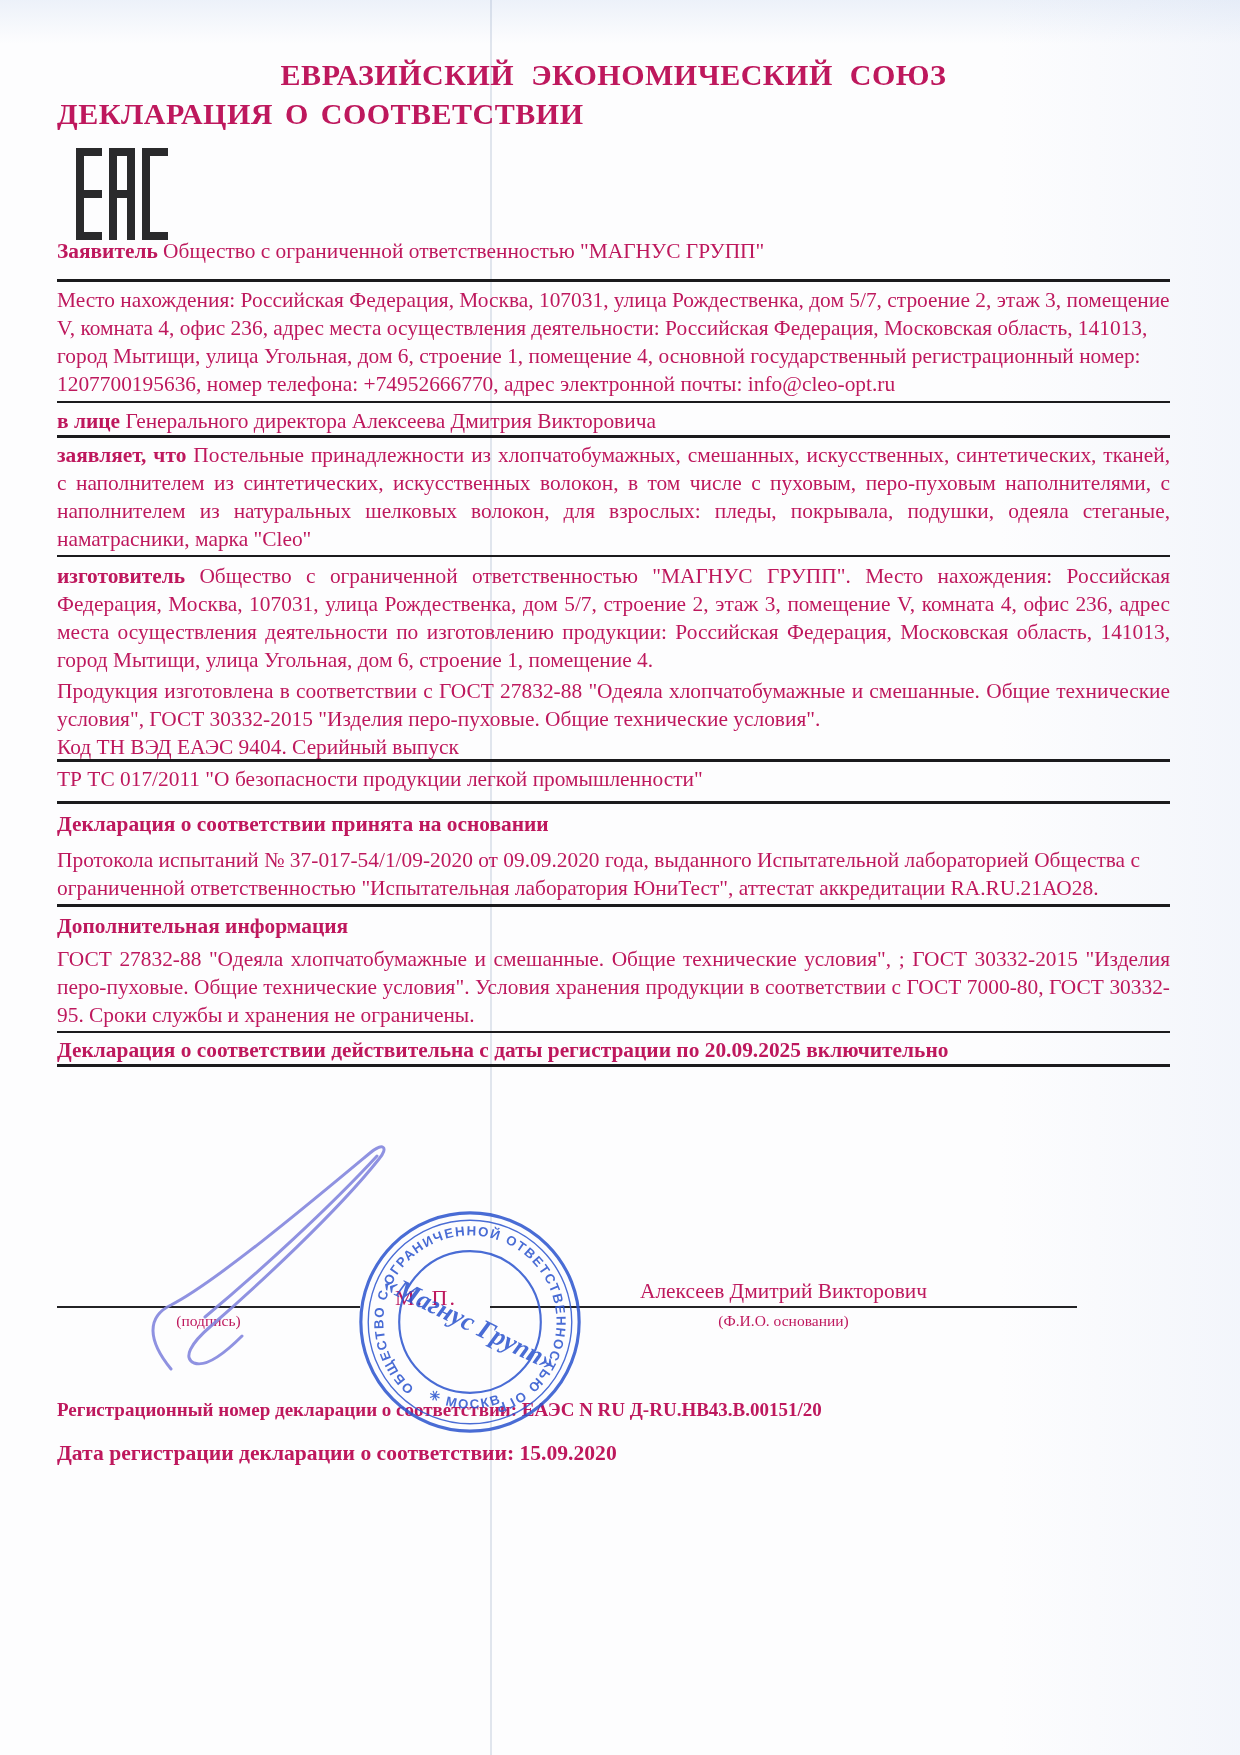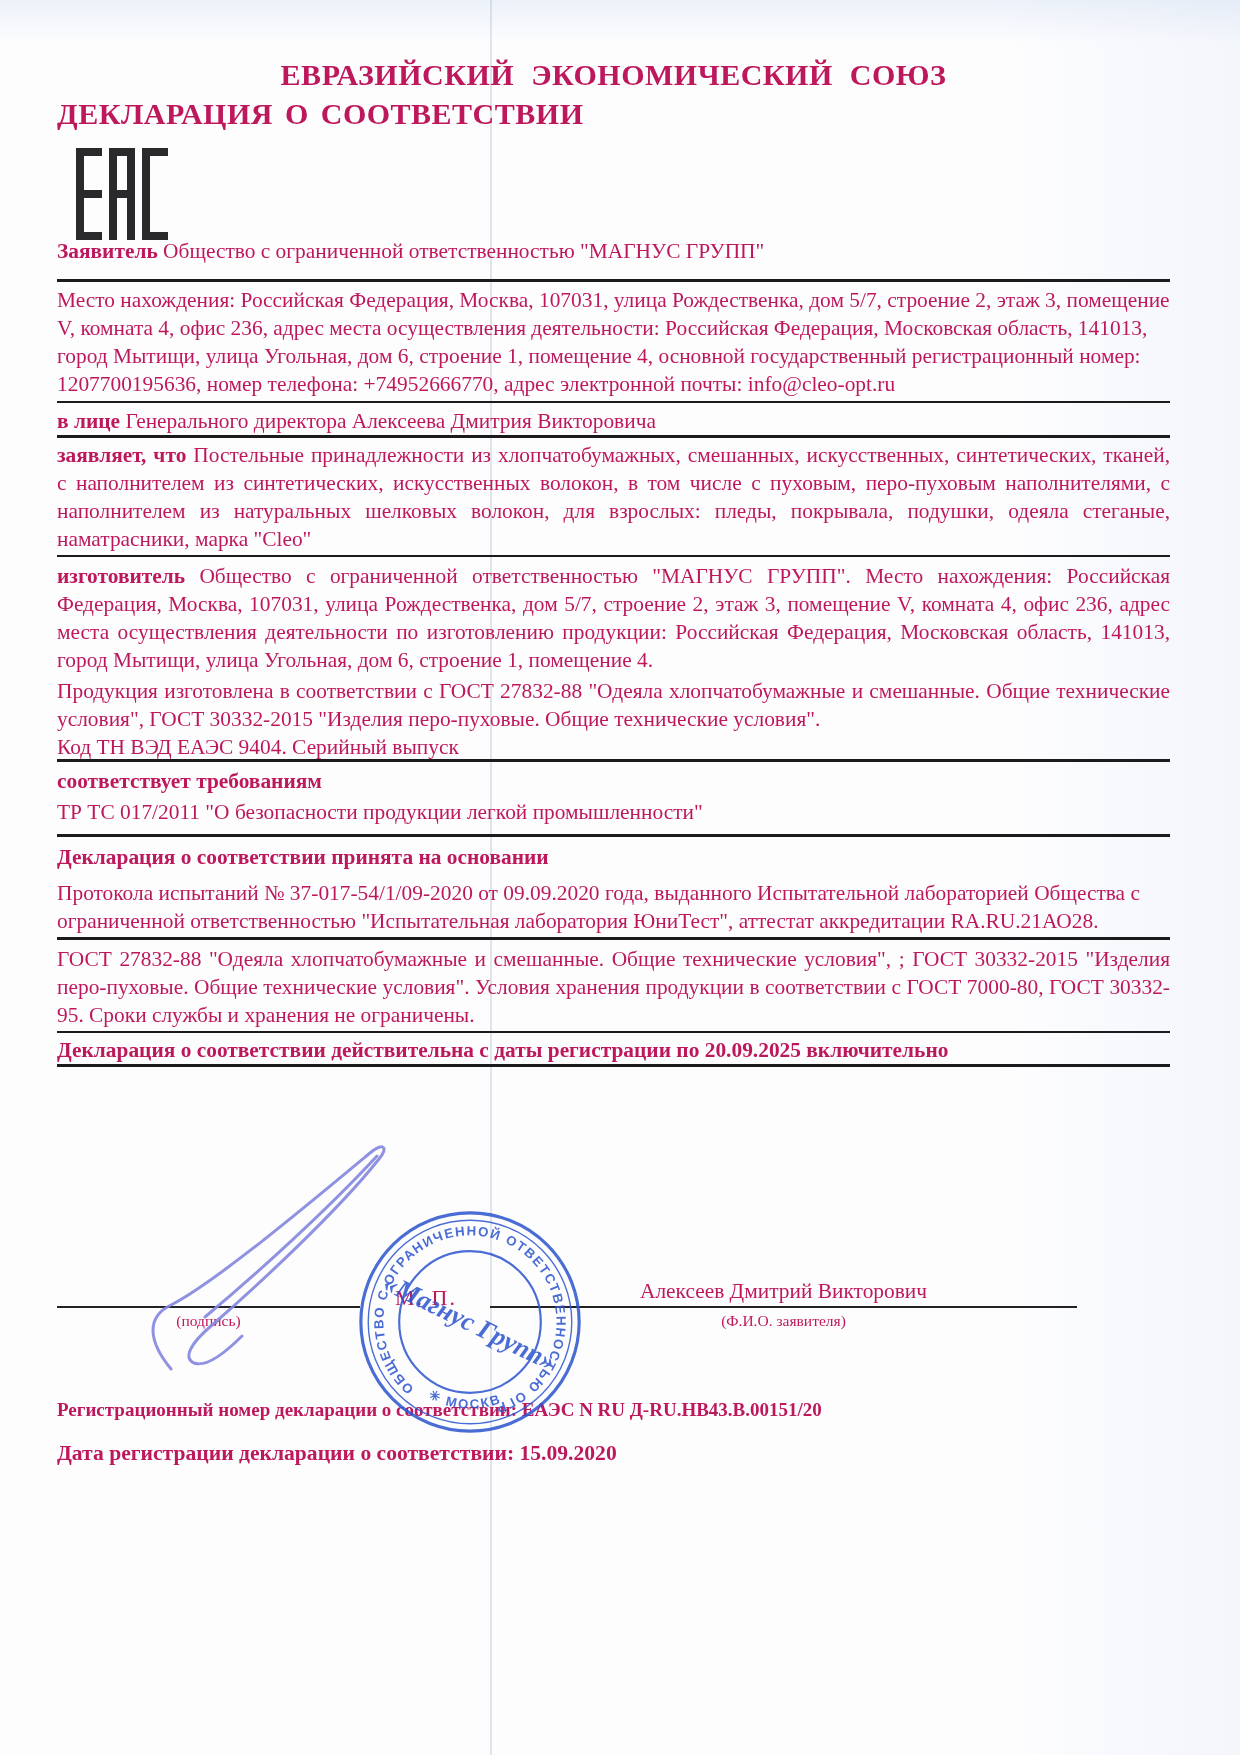--- a/index.html
+++ b/index.html
@@ -77,40 +77,40 @@
     <div class="rule"></div>
 
     <p class="just" style="margin-top:3px;"><b>заявляет, что</b> <span>Постельные принадлежности из хлопчатобумажных, смешанных, искусственных, синтетических, тканей, с наполнителем из синтетических, искусственных волокон, в том числе с пуховым, перо-пуховым наполнителями, с наполнителем из натуральных шелковых волокон, для взрослых: пледы, покрывала, подушки, одеяла стеганые, наматрасники, марка "Cleo"</span></p>
     <div class="rule" style="margin-top:2px;"></div>
 
     <p class="just" style="margin-top:5px;"><b>изготовитель</b> <span>Общество с ограниченной ответственностью "МАГНУС ГРУПП". Место нахождения: Российская Федерация, Москва, 107031, улица Рождественка, дом 5/7, строение 2, этаж 3, помещение V, комната 4, офис 236, адрес места осуществления деятельности по изготовлению продукции: Российская Федерация, Московская область, 141013, город Мытищи, улица Угольная, дом 6, строение 1, помещение 4.</span></p>
     <p class="just" style="margin-top:3px;">Продукция изготовлена в соответствии с ГОСТ 27832-88 "Одеяла хлопчатобумажные и смешанные. Общие технические условия", ГОСТ 30332-2015 "Изделия перо-пуховые. Общие технические условия".</p>
     <p>Код ТН ВЭД ЕАЭС 9404. Серийный выпуск</p>
     <div class="rule" style="margin-top:-2px;"></div>
 
-    <p style="margin-top:5px;font-weight:bold;">соответствует требованиям</p>
     <p style="margin-top:3px;">ТР ТС 017/2011 "О безопасности продукции легкой промышленности"</p>
     <div class="rule thick" style="margin-top:8px;"></div>
 
     <p style="margin-top:6px;font-weight:bold;">Декларация о соответствии принята на основании</p>
     <p style="margin-top:8px;">Протокола испытаний № 37-017-54/1/09-2020 от 09.09.2020 года, выданного Испытательной лабораторией Общества с ограниченной ответственностью "Испытательная лаборатория ЮниТест", аттестат аккредитации RA.RU.21АО28.</p>
     <div class="rule" style="margin-top:2px;"></div>
 
+    <p style="margin-top:5px;font-weight:bold;">Дополнительная информация</p>
     <p class="just" style="margin-top:5px;">ГОСТ 27832-88 "Одеяла хлопчатобумажные и смешанные. Общие технические условия", ; ГОСТ 30332-2015 "Изделия перо-пуховые. Общие технические условия". Условия хранения продукции в соответствии с ГОСТ 7000-80, ГОСТ 30332-95. Сроки службы и хранения не ограничены.</p>
     <div class="rule" style="margin-top:2px;"></div>
 
     <p style="margin-top:3px;font-weight:bold;">Декларация о соответствии  действительна с даты регистрации по 20.09.2025 включительно</p>
     <div class="rule"></div>
   </div>
 
   <div class="sig-name">Алексеев  Дмитрий  Викторович</div>
   <div class="sig-line-left"></div>
   <div class="sig-line-right"></div>
   <div class="sig-podpis">(подпись)</div>
-  <div class="sig-fio">(Ф.И.О. заявителя)</div>
+  <div class="sig-fio">(Ф.И.О. основании)</div>
   <div class="sig-mp">М. П.</div>
 
   <div class="reg1">Регистрационный  номер декларации о соответствии: ЕАЭС N RU Д-RU.НВ43.В.00151/20</div>
   <div class="reg2">Дата регистрации  декларации о соответствии: 15.09.2020</div>
 
   <svg class="stamp" width="236" height="236" viewBox="0 0 240 240">
     <g fill="none" stroke="#2f57cf">
       <circle cx="120" cy="120" r="111" stroke-width="3.2"></circle>
       <circle cx="120" cy="120" r="103.5" stroke-width="1.4"></circle>
       <circle cx="120" cy="120" r="72" stroke-width="2.2"></circle>

